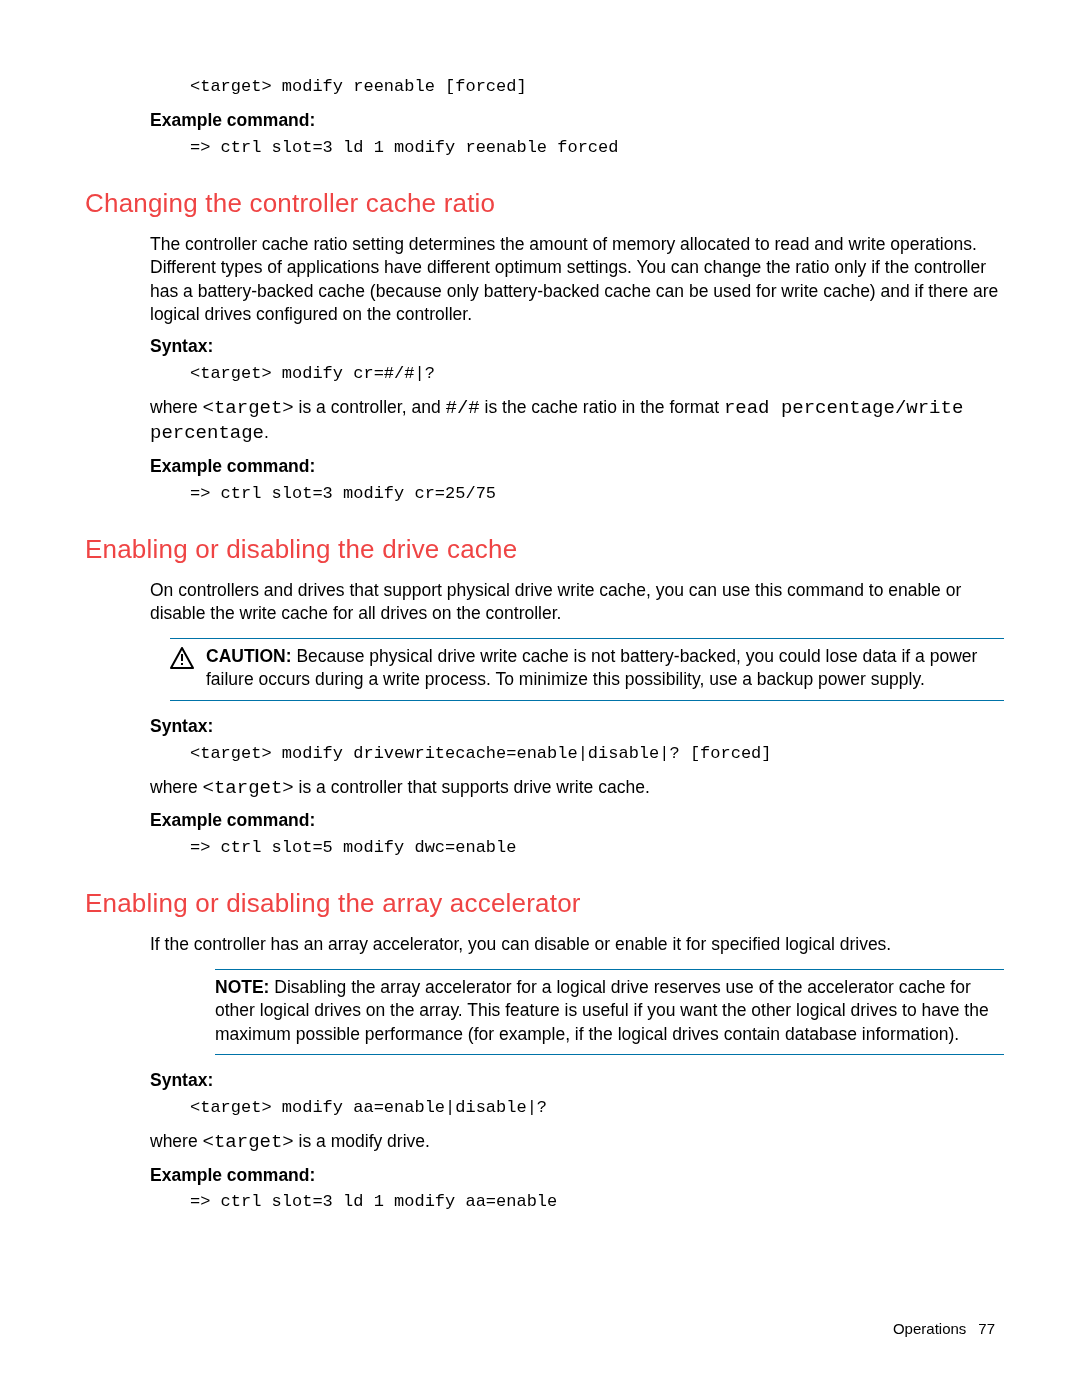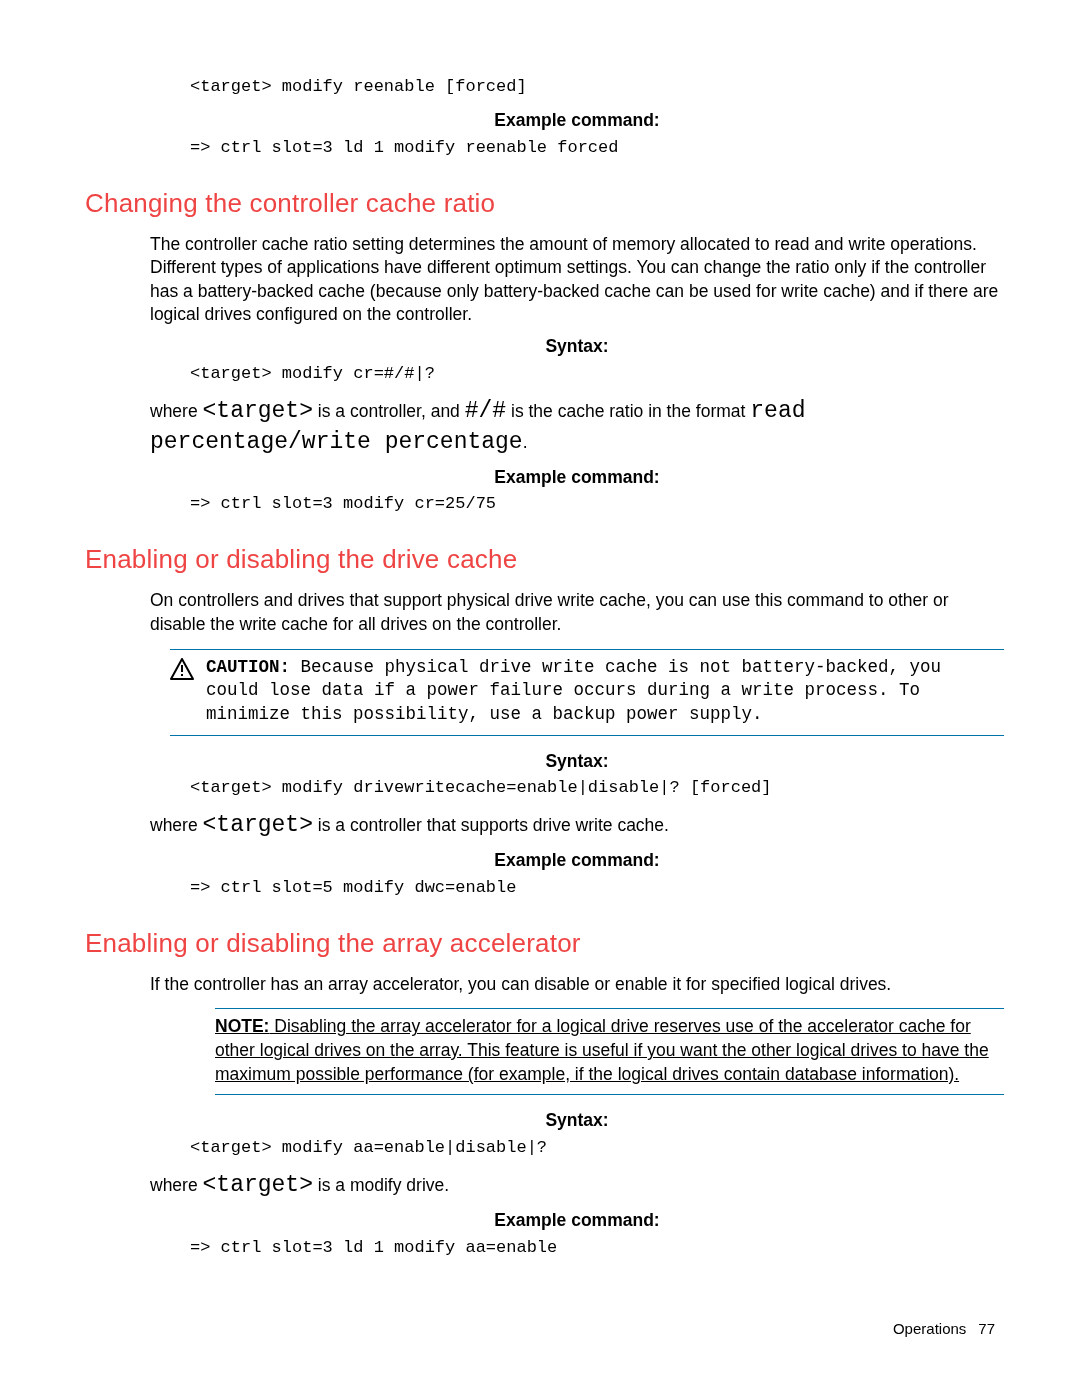--- a/index.html
+++ b/index.html
@@ -19,35 +19,34 @@
     -webkit-font-smoothing: antialiased;
   }
   .page {
     position: absolute;
     left: 85px;   
     right: 76px;  
     top: 72px;
   }
   .mono {
     font-family: "Courier New", Courier, monospace;
-    font-size: 23px;
+    font-size: 19px;
   }
   .code-block {
     margin-left: 105px;
     font-family: "Courier New", Courier, monospace;
     font-size: 17px;
     white-space: pre;
     margin-top: 4px;
     margin-bottom: 10px;
   }
   .label {
     font-weight: bold;
     margin-left: 65px;
     margin-top: 8px;
-    text-align: center;
   }
   h2.section {
     font-weight: 400;
     color: #ef4444;
     font-size: 26px;
     margin: 26px 0 12px 0;
     letter-spacing: 0.2px;
   }
   .body-text {
     margin-left: 65px;
@@ -72,21 +71,20 @@
     padding: 6px 0 8px 0;
   }
   .callout-icon {
     flex: 0 0 36px;
     display: flex;
     justify-content: flex-start;
     padding-top: 2px;
   }
   .callout-text {
     flex: 1;
-    font-family: Liberation Mono, monospace;
   }
   .callout-label {
     font-weight: bold;
   }
   .note-wrap {
     margin-left: 130px;
     margin-right: 0;
     margin-top: 12px;
     margin-bottom: 14px;
   }
@@ -113,21 +111,21 @@
   <div class="body-text">The controller cache ratio setting determines the amount of memory allocated to read and write operations. Different types of applications have different optimum settings. You can change the ratio only if the controller has a battery-backed cache (because only battery-backed cache can be used for write cache) and if there are logical drives configured on the controller.</div>
   <div class="label">Syntax:</div>
   <div class="code-block">&lt;target&gt; modify cr=#/#|?</div>
   <div class="body-text">
     <span>where </span><span class="mono">&lt;target&gt;</span><span> is a controller, and </span><span class="mono">#/#</span><span> is the cache ratio in the format </span><span class="mono">read percentage/write percentage</span><span>.</span>
   </div>
   <div class="label">Example command:</div>
   <div class="code-block">=&gt; ctrl slot=3 modify cr=25/75</div>
 
   <h2 class="section">Enabling or disabling the drive cache</h2>
-  <div class="body-text">On controllers and drives that support physical drive write cache, you can use this command to other or disable the write cache for all drives on the controller.</div>
+  <div class="body-text">On controllers and drives that support physical drive write cache, you can use this command to enable or disable the write cache for all drives on the controller.</div>
 
   <div class="callout-wrap">
     <hr class="callout-rule">
     <div class="callout-body">
       <div class="callout-icon">
         <svg width="24" height="22" viewBox="0 0 24 22">
           <polygon points="12,1 23,21 1,21" fill="none" stroke="#000" stroke-width="2" stroke-linejoin="round"></polygon>
           <rect x="11" y="7" width="2" height="7" fill="#000"></rect>
           <rect x="11" y="16" width="2" height="2" fill="#000"></rect>
         </svg>
@@ -145,21 +143,21 @@
     <span>where </span><span class="mono">&lt;target&gt;</span><span> is a controller that supports drive write cache.</span>
   </div>
   <div class="label">Example command:</div>
   <div class="code-block">=&gt; ctrl slot=5 modify dwc=enable</div>
 
   <h2 class="section">Enabling or disabling the array accelerator</h2>
   <div class="body-text">If the controller has an array accelerator, you can disable or enable it for specified logical drives.</div>
 
   <div class="note-wrap">
     <hr class="callout-rule">
-    <div style="padding:6px 0 8px 0;text-decoration:underline;">
+    <div style="padding:6px 0 8px 0;">
       <span class="callout-label">NOTE:</span><span>  Disabling the array accelerator for a logical drive reserves use of the accelerator cache for other logical drives on the array. This feature is useful if you want the other logical drives to have the maximum possible performance (for example, if the logical drives contain database information).</span>
     </div>
     <hr class="callout-rule">
   </div>
 
   <div class="label">Syntax:</div>
   <div class="code-block">&lt;target&gt; modify aa=enable|disable|?</div>
   <div class="body-text">
     <span>where </span><span class="mono">&lt;target&gt;</span><span> is a modify drive.</span>
   </div>

